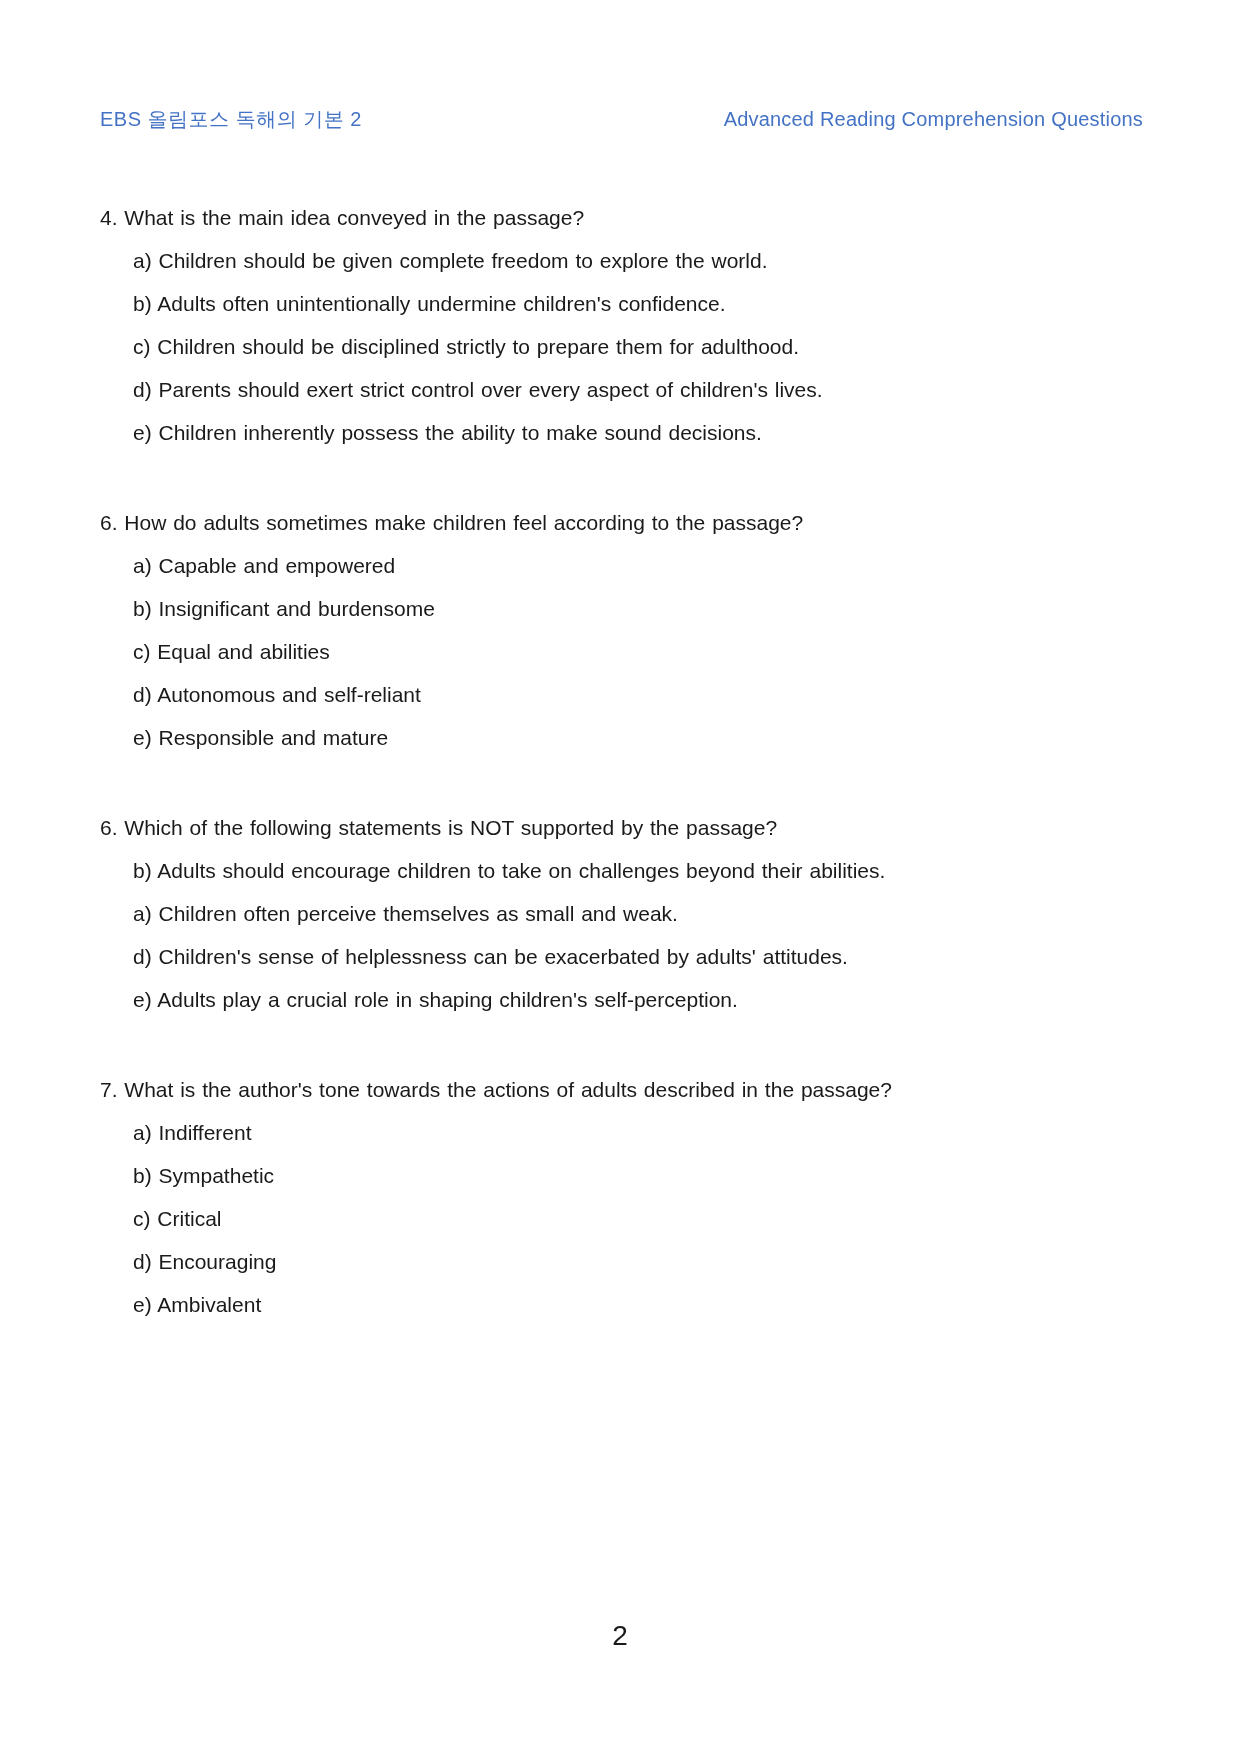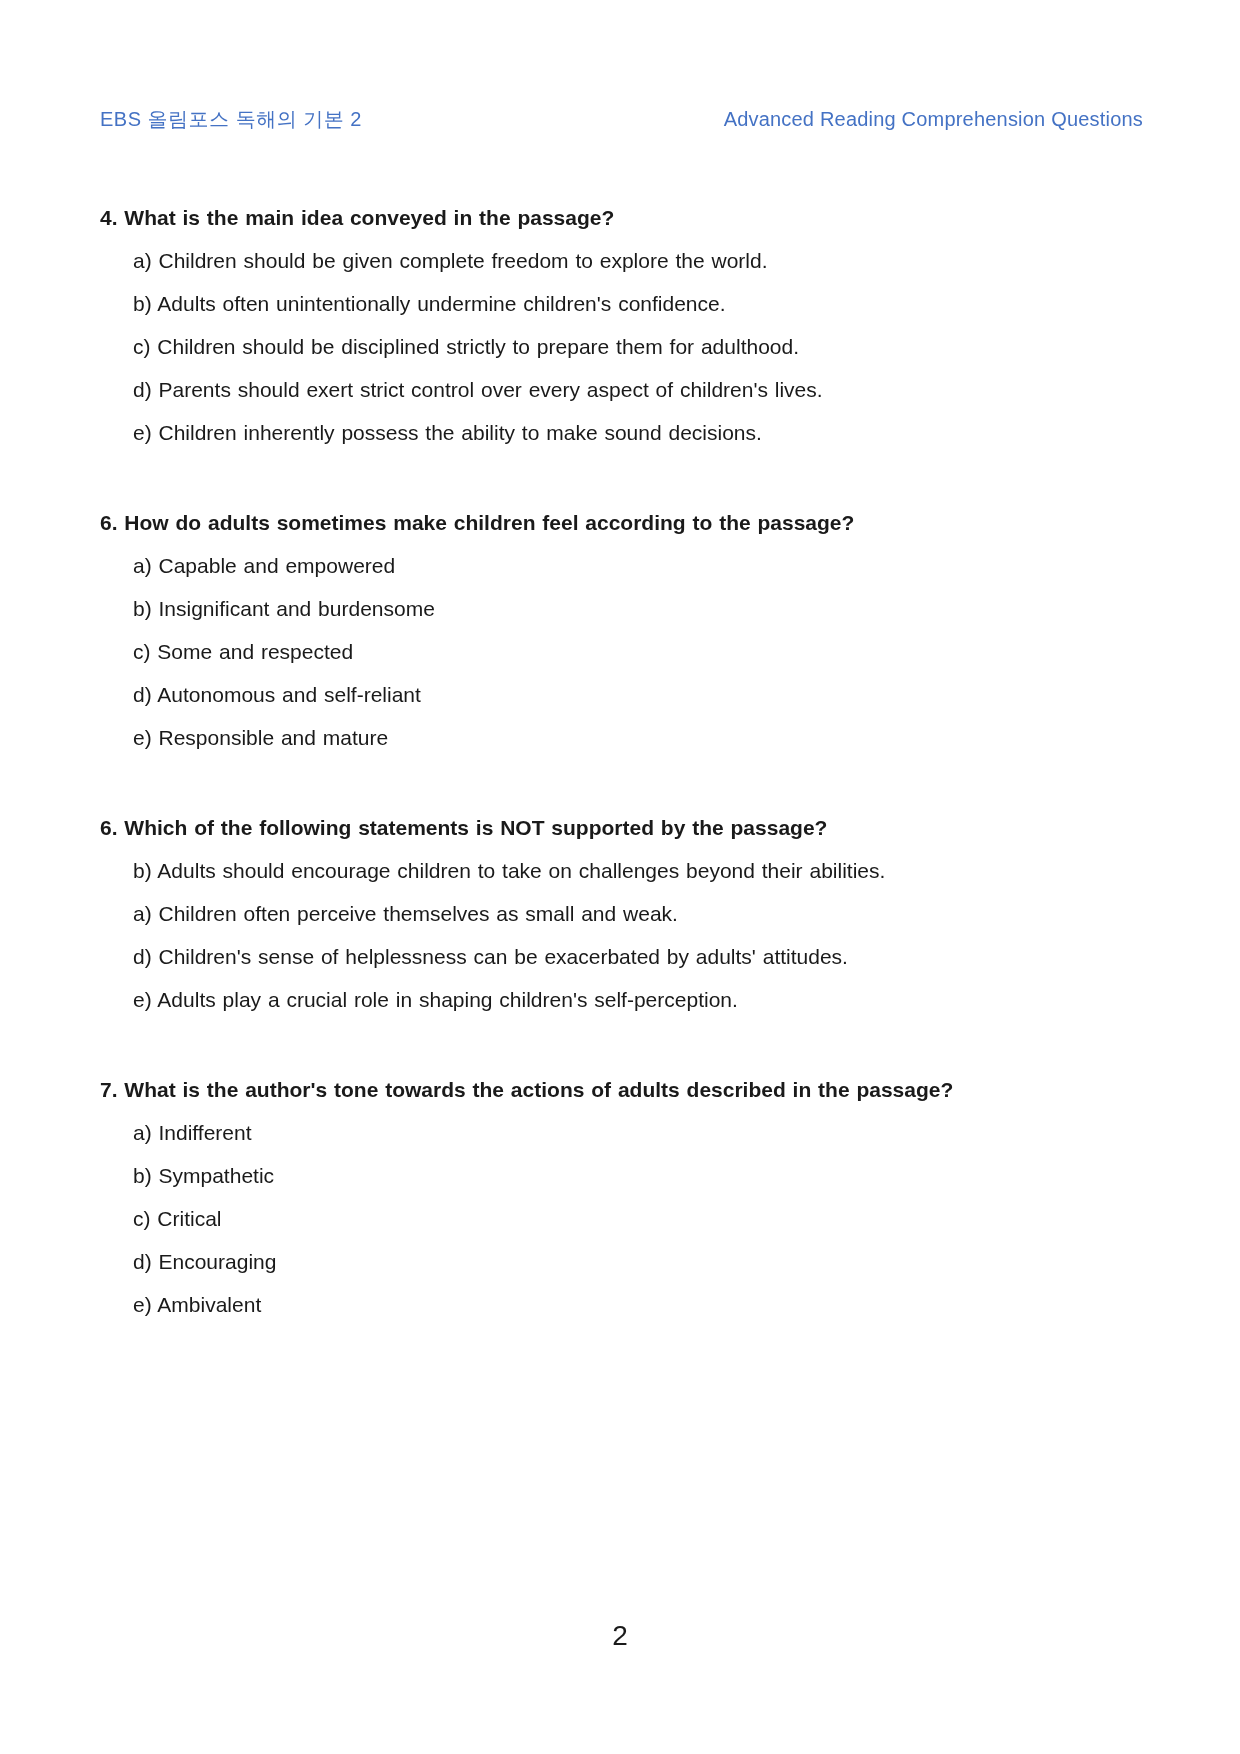--- a/index.html
+++ b/index.html
@@ -34,21 +34,21 @@
     position: absolute;
     top: 196px;
     left: 100px;
     right: 70px;
     color: #1a1a1a;
   }
   .question { margin: 0 0 47px 0; }
   .q-heading {
     margin: 0;
     font-size: 21px;
-    font-weight: bold;
+    font-weight: normal;
     line-height: 43px;
     word-spacing: 1px;
     color: #1a1a1a;
   }
   .q-option {
     margin: 0;
     padding-left: 33px;
     font-size: 21px;
     font-weight: normal;
     line-height: 43px;
@@ -84,21 +84,21 @@
       <p class="q-option">b) Adults often unintentionally undermine children's confidence.</p>
       <p class="q-option">c) Children should be disciplined strictly to prepare them for adulthood.</p>
       <p class="q-option">d) Parents should exert strict control over every aspect of children's lives.</p>
       <p class="q-option">e) Children inherently possess the ability to make sound decisions.</p>
     </section>
 
     <section class="question">
       <h2 class="q-heading">6. How do adults sometimes make children feel according to the passage?</h2>
       <p class="q-option">a) Capable and empowered</p>
       <p class="q-option">b) Insignificant and burdensome</p>
-      <p class="q-option">c) Some and respected</p>
+      <p class="q-option">c) Equal and abilities</p>
       <p class="q-option">d) Autonomous and self-reliant</p>
       <p class="q-option">e) Responsible and mature</p>
     </section>
 
     <section class="question">
       <h2 class="q-heading">6. Which of the following statements is NOT supported by the passage?</h2>
       <p class="q-option">b) Adults should encourage children to take on challenges beyond their abilities.</p>
       <p class="q-option">a) Children often perceive themselves as small and weak.</p>
       <p class="q-option">d) Children's sense of helplessness can be exacerbated by adults' attitudes.</p>
       <p class="q-option">e) Adults play a crucial role in shaping children's self-perception.</p>

